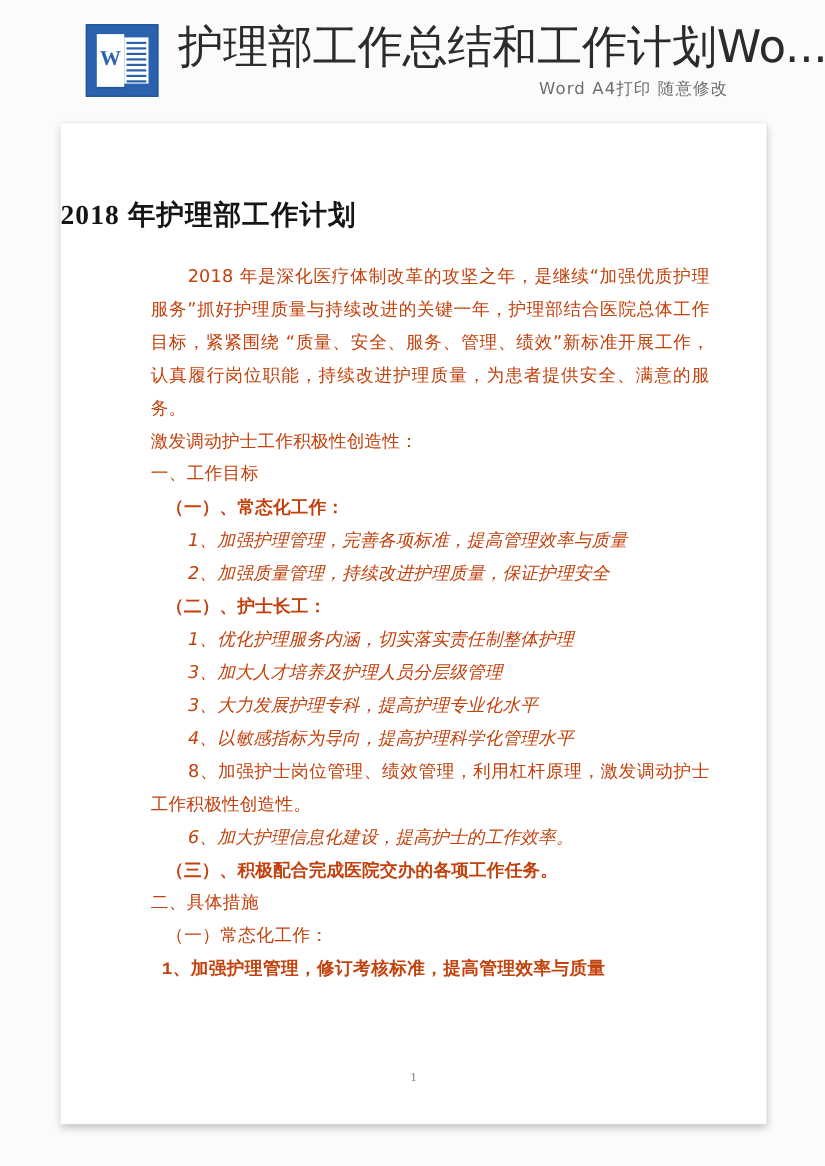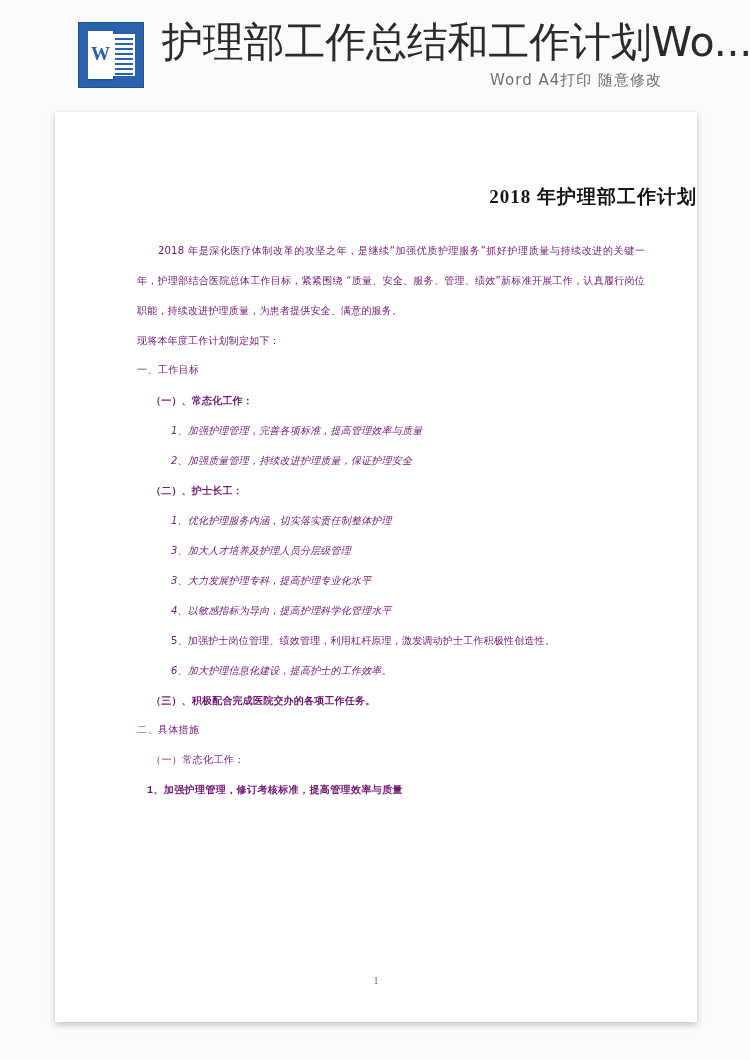--- a/index.html
+++ b/index.html
@@ -118,39 +118,39 @@
   .doc {
     position: absolute;
     left: 0;
     top: 0;
     width: 642px;
     padding: 0;
   }
 
   .doc-title {
     margin-top: 68px;
-    text-align: right;
+    text-align: left;
     font-family: "Liberation Serif", "DejaVu Serif", serif;
     font-weight: bold;
-    font-size: 19px;
+    font-size: 25px;
     line-height: 34px;
     color: #151515;
     letter-spacing: 1px;
   }
 
   .body {
     margin-top: 22px;
     padding: 0 52px 0 82px;
   }
 
   
   .ln {
-    font-size: 10px;
+    font-size: 16px;
     line-height: 30px;
-    color: #701a75;
+    color: #c2410c;
     white-space: pre-wrap;
     font-family: "DejaVu Sans", sans-serif;
     letter-spacing: 0.2px;
   }
   .ln.justify { text-align: justify; }
   .serif {
     font-family: Liberation Mono, monospace;
     letter-spacing: 0.4px;
   }
   .bold { font-weight: bold; }
@@ -199,41 +199,41 @@
 
 <div class="page">
   <div class="doc">
 
     <div class="doc-title">2018 年护理部工作计划</div>
 
     <div class="body">
 
       <p class="ln justify ind-para">2018 年是深化医疗体制改革的攻坚之年，是继续“加强优质护理服务”抓好护理质量与持续改进的关键一年，护理部结合医院总体工作目标，紧紧围绕 “质量、安全、服务、管理、绩效”新标准开展工作，认真履行岗位职能，持续改进护理质量，为患者提供安全、满意的服务。</p>
 
-      <p class="ln">现将本年度工作计划制定如下：</p>
+      <p class="ln">激发调动护士工作积极性创造性：</p>
 
       <p class="ln serif">一、工作目标</p>
 
       <p class="ln bold ind-a">（一）、常态化工作：</p>
 
       <p class="ln ind-b">1、加强护理管理，完善各项标准，提高管理效率与质量</p>
 
       <p class="ln ind-b">2、加强质量管理，持续改进护理质量，保证护理安全</p>
 
       <p class="ln bold ind-a">（二）、护士长工：</p>
 
       <p class="ln ind-b">1、优化护理服务内涵，切实落实责任制整体护理</p>
 
       <p class="ln ind-b">3、加大人才培养及护理人员分层级管理</p>
 
       <p class="ln ind-b">3、大力发展护理专科，提高护理专业化水平</p>
 
       <p class="ln ind-b">4、以敏感指标为导向，提高护理科学化管理水平</p>
 
-      <p class="ln justify" style="text-indent:34px;">5、加强护士岗位管理、绩效管理，利用杠杆原理，激发调动护士工作积极性创造性。</p>
+      <p class="ln justify" style="text-indent:34px;">8、加强护士岗位管理、绩效管理，利用杠杆原理，激发调动护士工作积极性创造性。</p>
 
       <p class="ln ind-b">6、加大护理信息化建设，提高护士的工作效率。</p>
 
       <p class="ln bold ind-a">（三）、积极配合完成医院交办的各项工作任务。</p>
 
       <p class="ln serif">二、具体措施</p>
 
       <p class="ln serif ind-a">（一）常态化工作：</p>
 
       <p class="ln serif bold ind-c">1、加强护理管理，修订考核标准，提高管理效率与质量</p>

